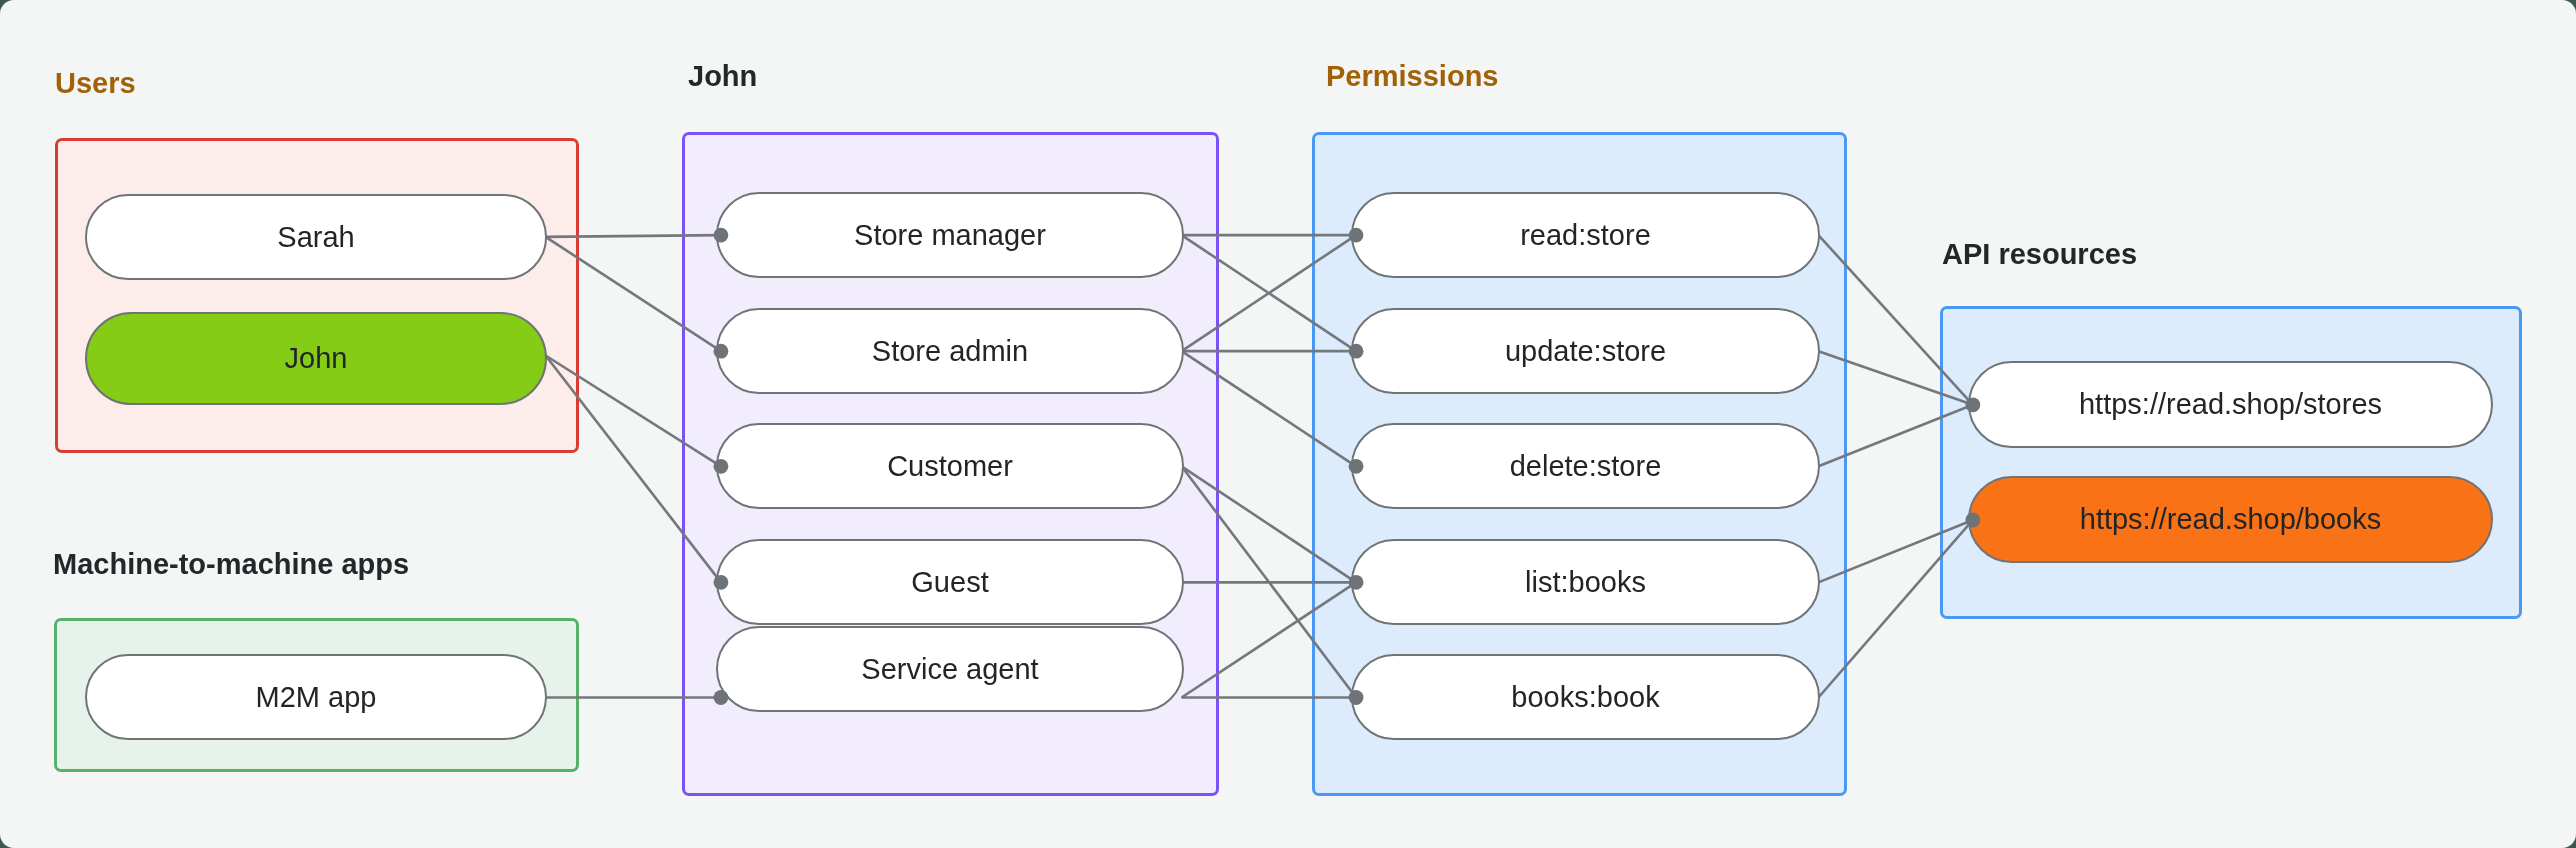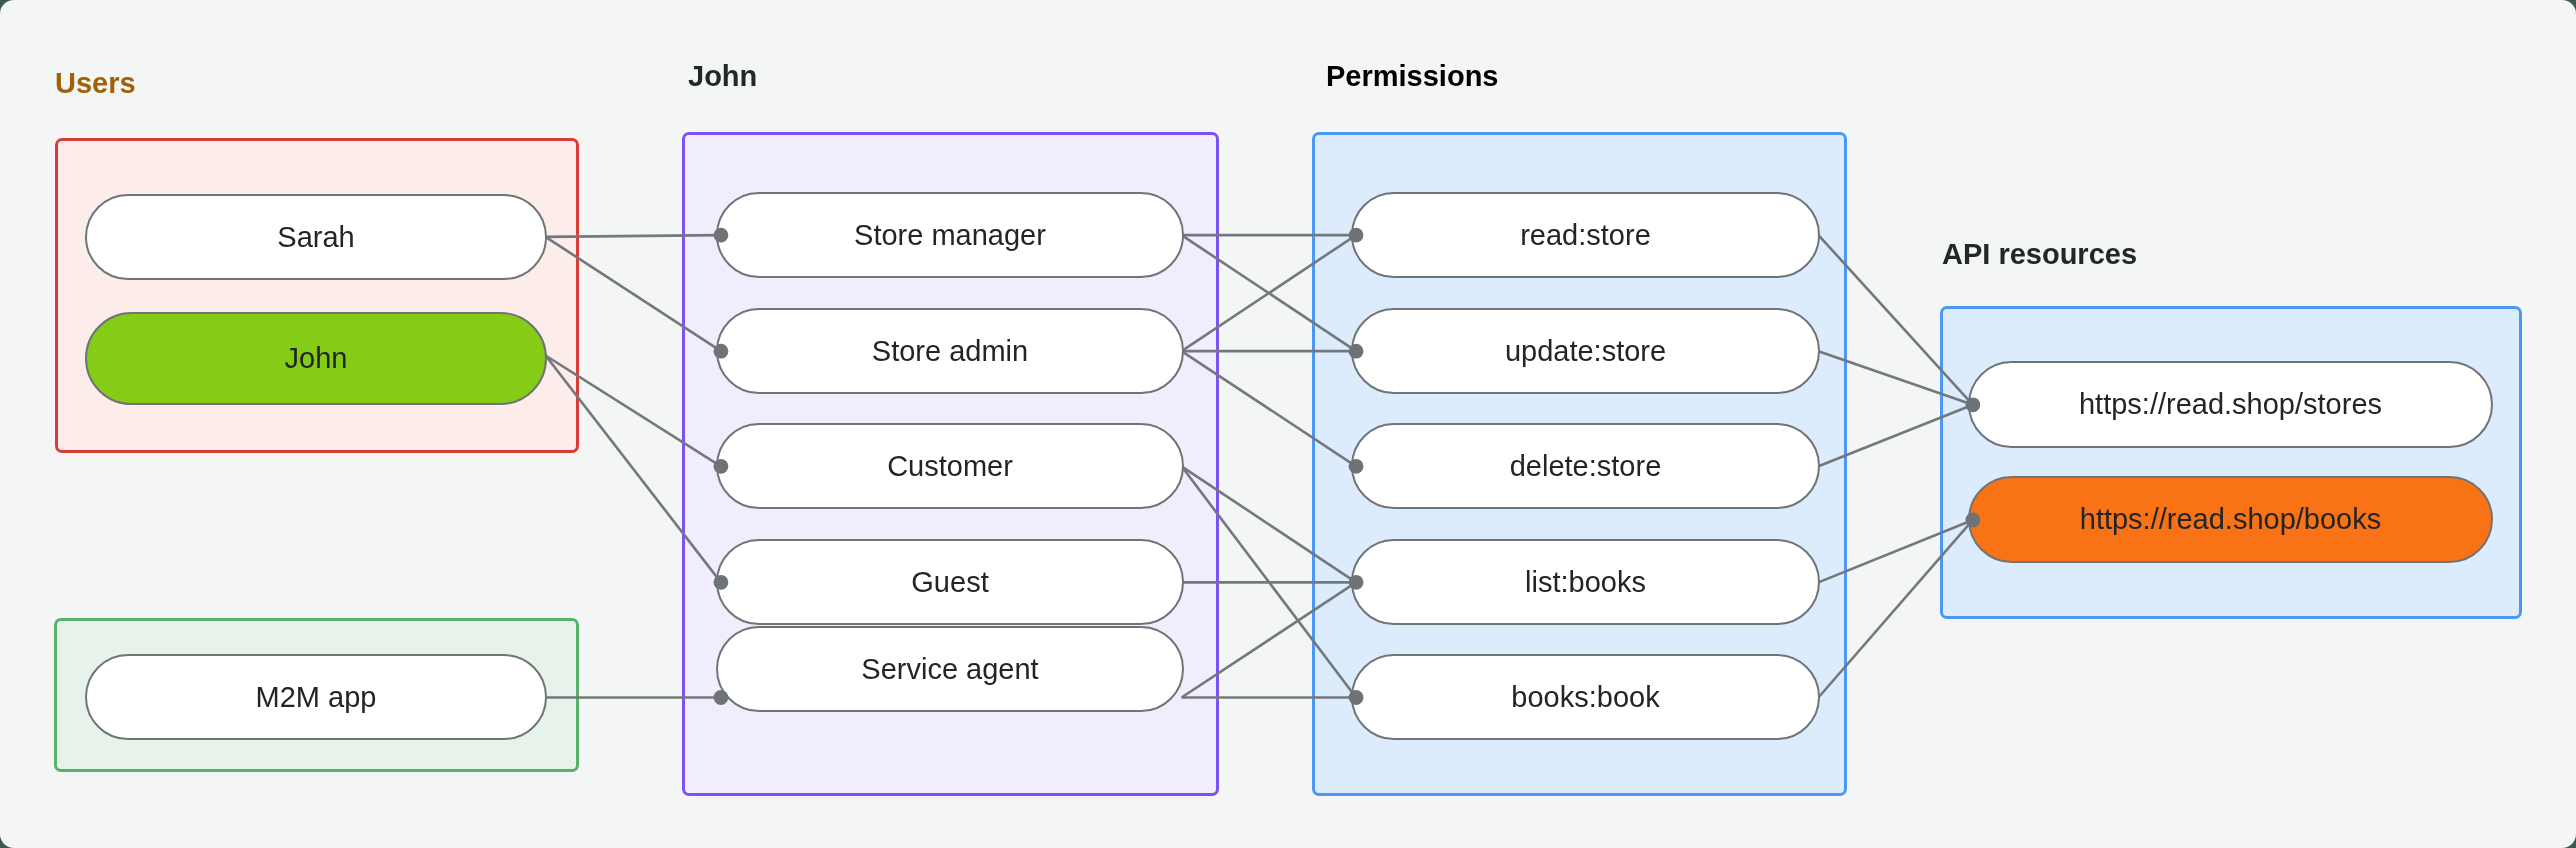--- a/index.html
+++ b/index.html
@@ -34,22 +34,23 @@
 
 <div class="canvas">
 
   <div class="group-box" id="box-users" style="left: 55px; top: 138px; width: 524px; height: 315px; border-color: rgb(218, 59, 52); background: rgb(252, 236, 234);"></div>
   <div class="group-box" id="box-m2m" style="left: 54px; top: 618px; width: 525px; height: 154px; border-color: rgb(87, 178, 105); background: rgb(231, 243, 234);"></div>
   <div class="group-box" id="box-roles" style="left: 682px; top: 132px; width: 537px; height: 664px; border-color: rgb(123, 82, 245); background: rgb(242, 237, 252);"></div>
   <div class="group-box" id="box-permissions" style="left: 1312px; top: 132px; width: 535px; height: 664px; border-color: rgb(75, 151, 246); background: rgb(221, 236, 252);"></div>
   <div class="group-box" id="box-api" style="left: 1940px; top: 306px; width: 582px; height: 313px; border-color: rgb(75, 151, 246); background: rgb(221, 236, 252);"></div>
 
   <div class="group-label" id="label-users" style="left: 55px; top: 66px; color: #a16207;">Users</div>
+  <div class="group-label" id="label-m2m" style="left: 53px; top: 547px; color: rgb(36, 39, 42);">Machine-to-machine apps</div>
   <div class="group-label" id="label-roles" style="left: 688px; top: 59px; color: rgb(36, 39, 42);">John</div>
-  <div class="group-label" id="label-permissions" style="left: 1326px; top: 59px; color: #000000;">Permissions</div>
+  <div class="group-label" id="label-permissions" style="left: 1326px; top: 59px; color: #a16207;">Permissions</div>
   <div class="group-label" id="label-api" style="left: 1942px; top: 237px; color: rgb(36, 39, 42);">API resources</div>
 
   <svg class="layer" id="edge-layer" viewBox="0 0 2952 972" width="2576" height="848">
       <line x1="625" y1="271.5" x2="826" y2="269.5" stroke="#74787c" stroke-width="3"></line>
       <line x1="625" y1="271.5" x2="826" y2="402.5" stroke="#74787c" stroke-width="3"></line>
       <line x1="625" y1="407.5" x2="826" y2="534.5" stroke="#74787c" stroke-width="3"></line>
       <line x1="625" y1="407.5" x2="826" y2="667.5" stroke="#74787c" stroke-width="3"></line>
       <line x1="625" y1="799.5" x2="826" y2="799.5" stroke="#74787c" stroke-width="3"></line>
       <line x1="1354" y1="269.5" x2="1554" y2="269.5" stroke="#74787c" stroke-width="3"></line>
       <line x1="1354" y1="269.5" x2="1554" y2="402.5" stroke="#74787c" stroke-width="3"></line>

